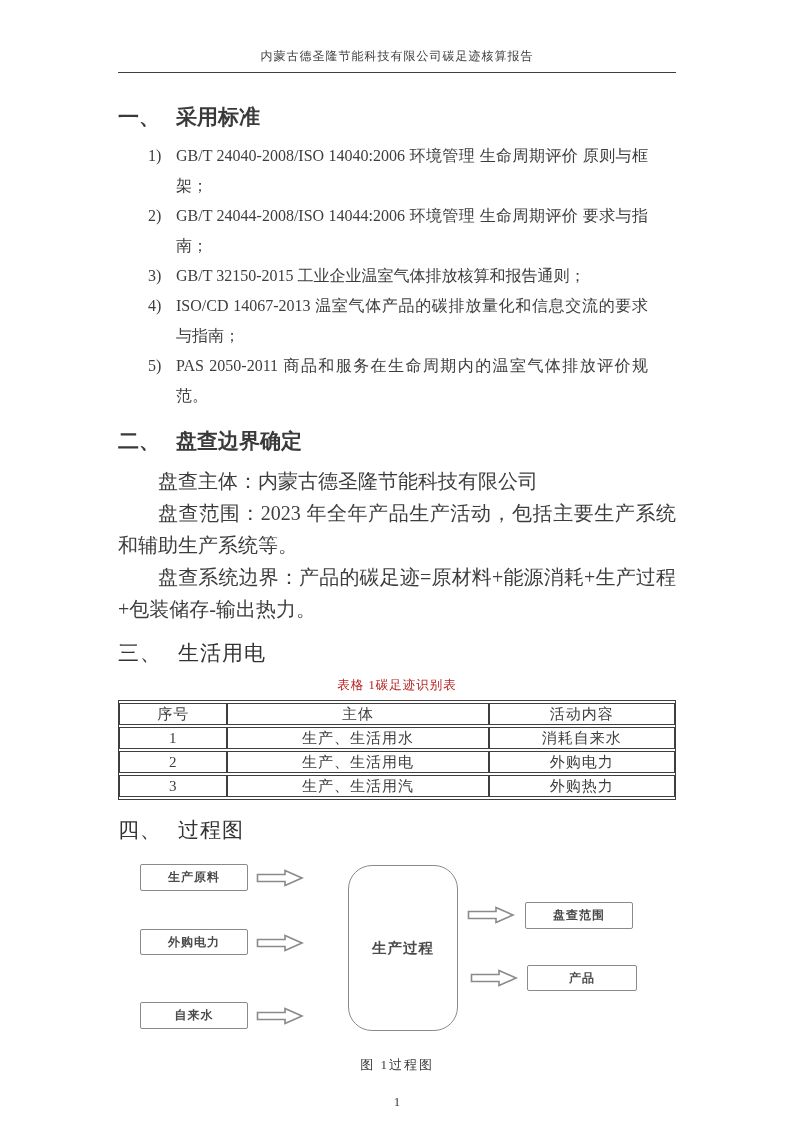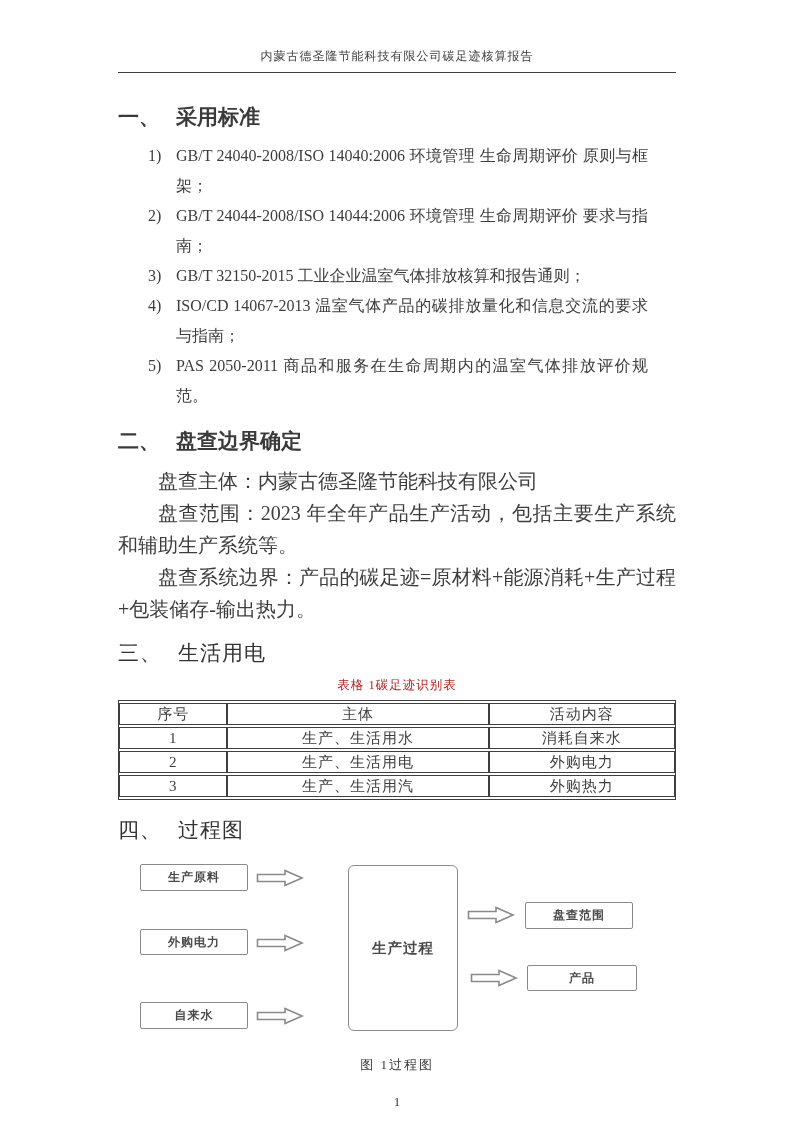--- a/index.html
+++ b/index.html
@@ -87,21 +87,21 @@
     border:1.6px solid #8a8a8a;
     border-radius:2px;
     background:#fff;
     display:flex; align-items:center; justify-content:center;
     font-family:"Liberation Sans","DejaVu Sans",sans-serif;
     font-weight:bold;
     font-size:12px;
     color:#4a4a4a;
     letter-spacing:1px;
   }
-  .fbox.proc { border-radius:6px; font-size:14.5px; }
+  .fbox.proc { border-radius:24px; font-size:14.5px; }
   .farrow { position:absolute; width:48px; height:18px; }
   .fig-caption {
     text-align:center; font-size:13px;
     margin-top:16px; letter-spacing:2px; color:#3d3d3d;
   }
   .page-num { text-align:center; font-size:13px; margin-top:20px; color:#3d3d3d; }
 </style>
 </head>
 <body>
 

